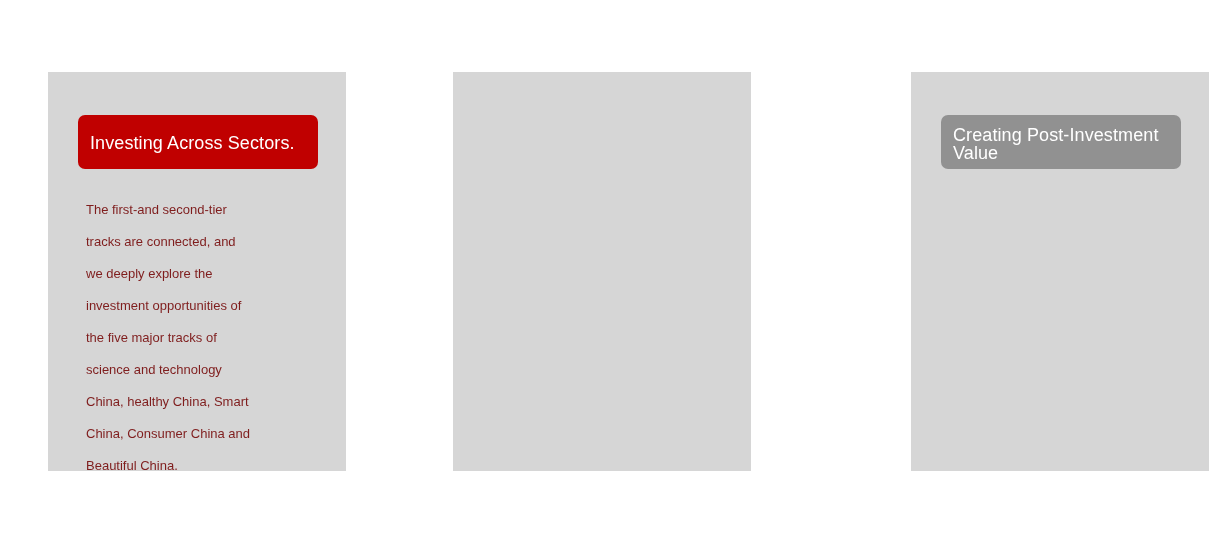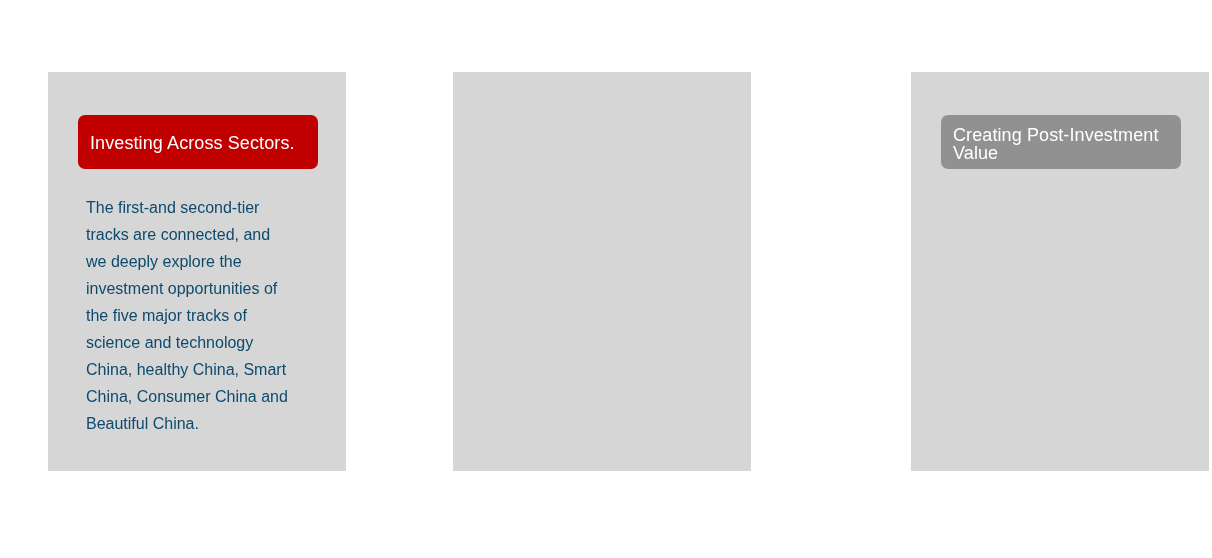--- a/index.html
+++ b/index.html
@@ -58,23 +58,23 @@
   .card-1 .card-title {
     padding-top: 8px;
   }
 
   .card-body {
     position: absolute;
     top: 122px;
     left: 38px;
     width: 238px;
     margin: 0;
-    font-size: 16px;
-    line-height: 27px;
-    color: #0c4a6e;
+    font-size: 13px;
+    line-height: 32px;
+    color: #7f1d1d;
     white-space: pre-line;
   }
 </style>
 </head>
 <body>
 
 <div id="board">
 
   <div class="card card-1">
     <div class="card-header">

